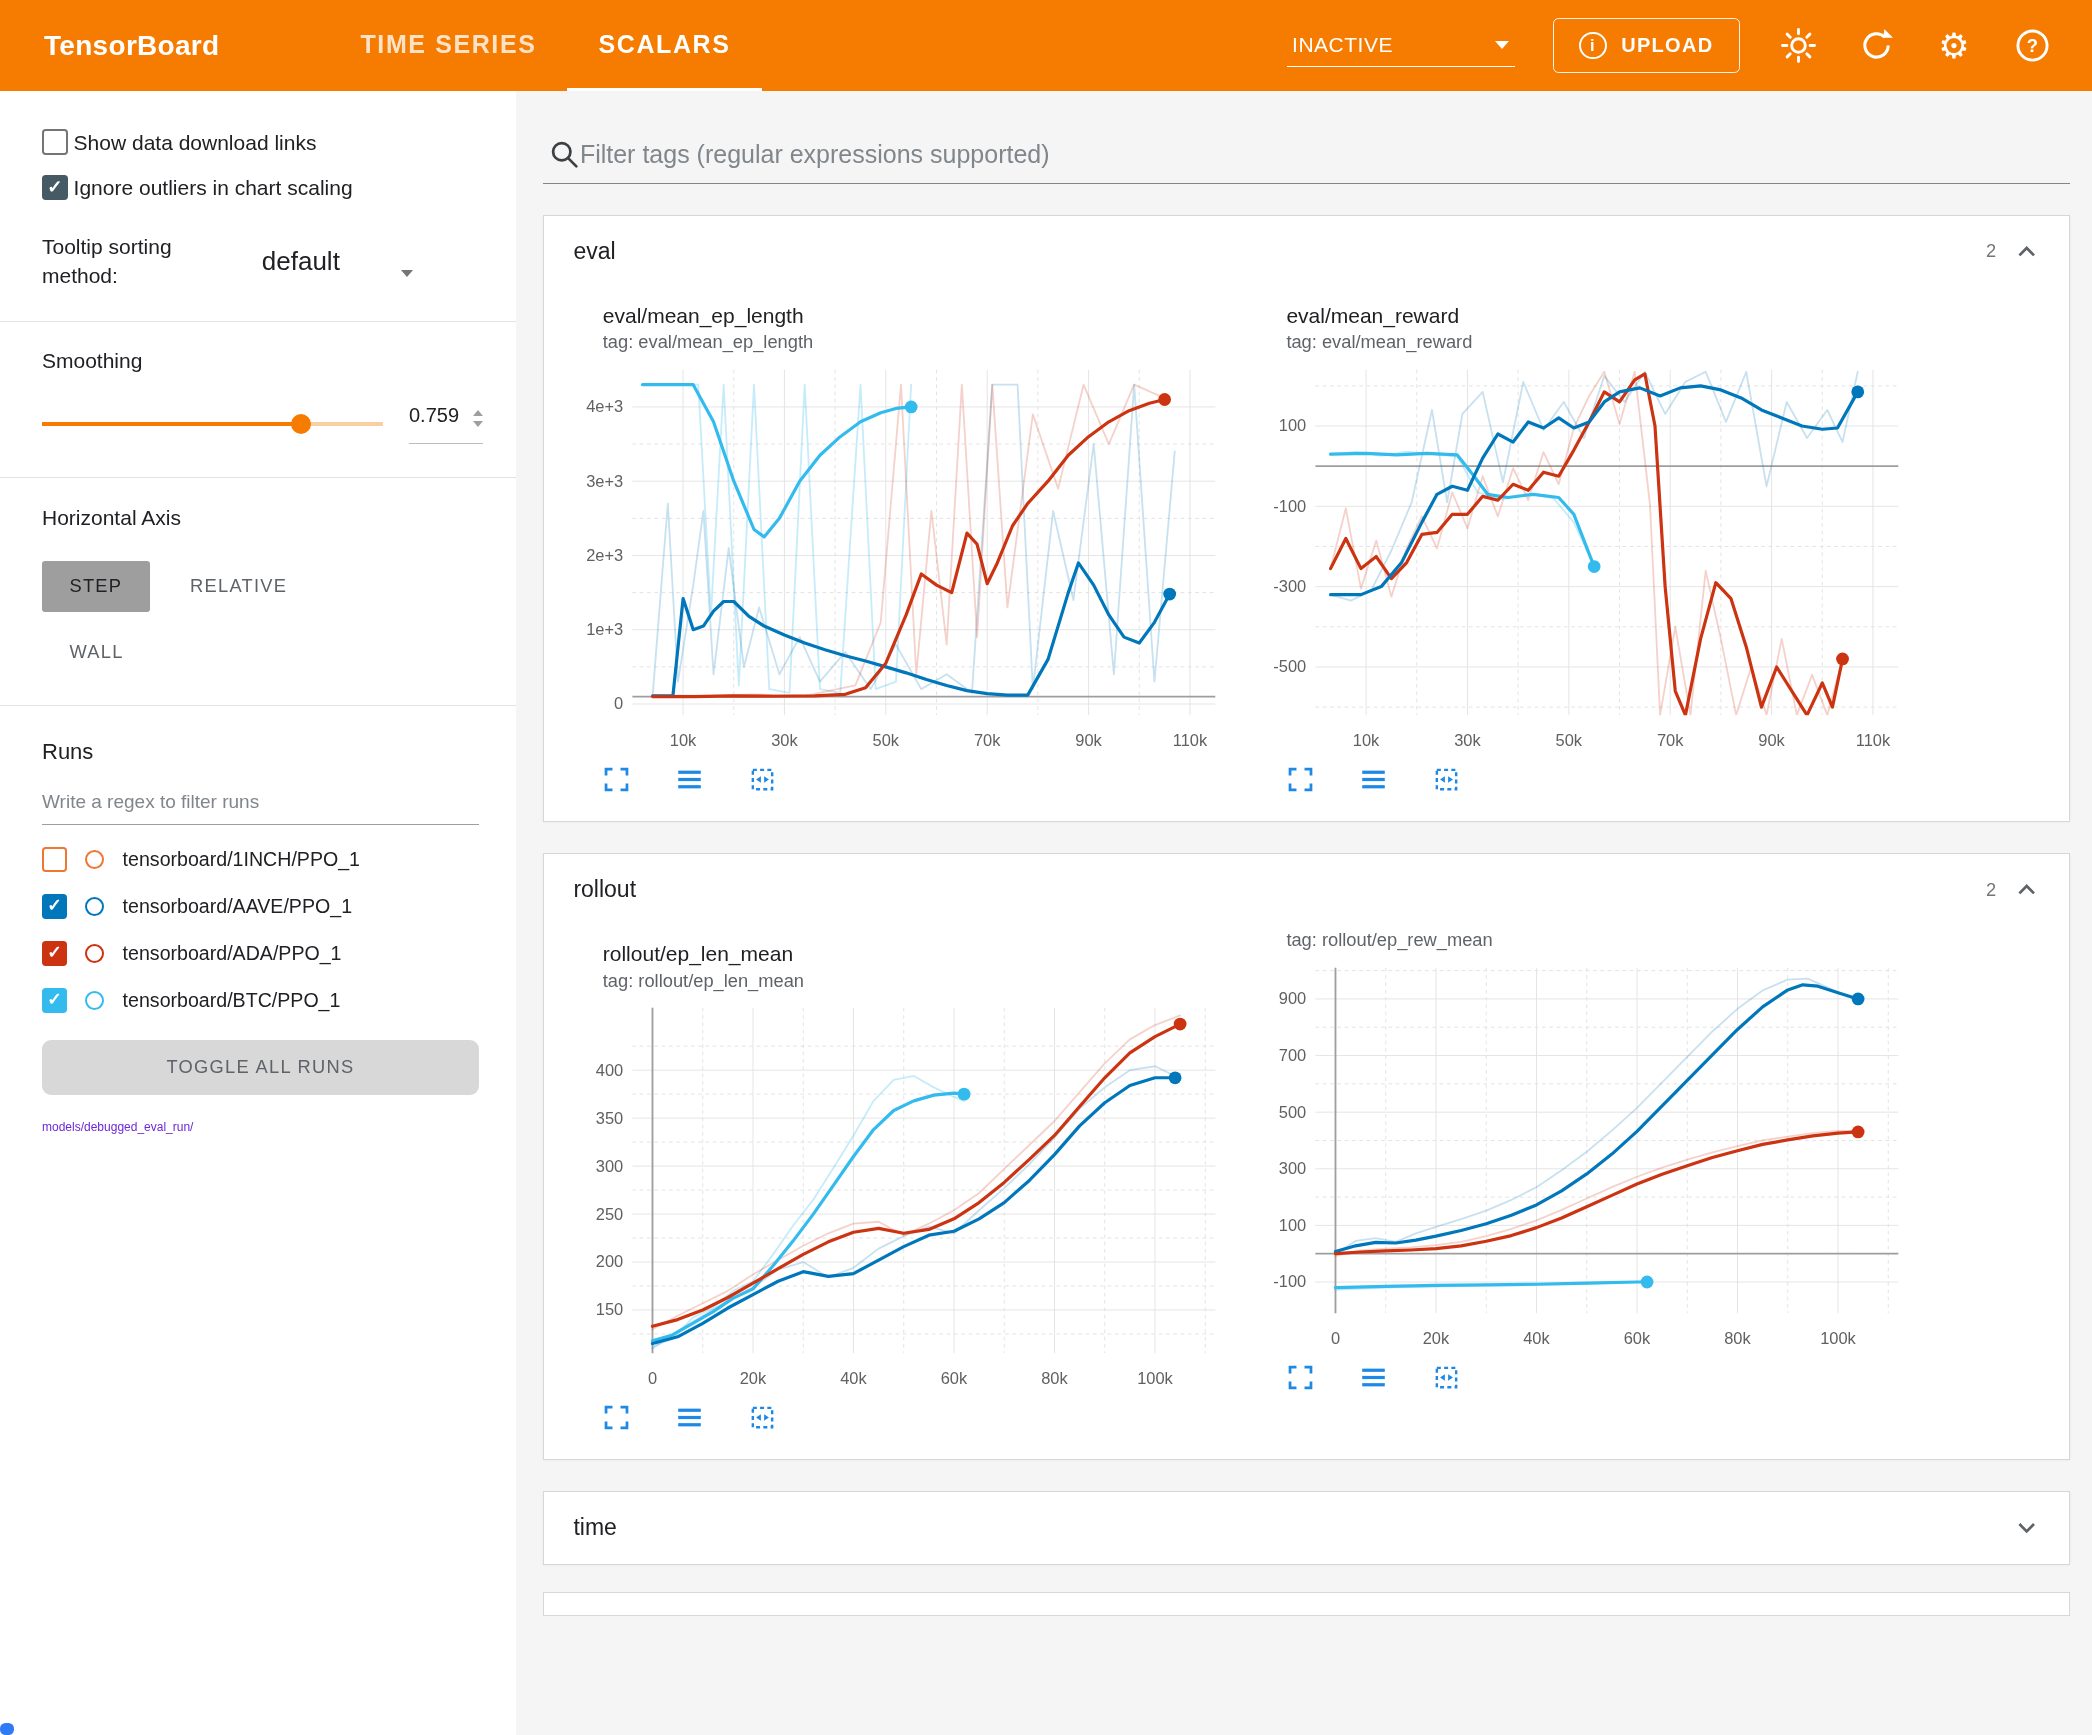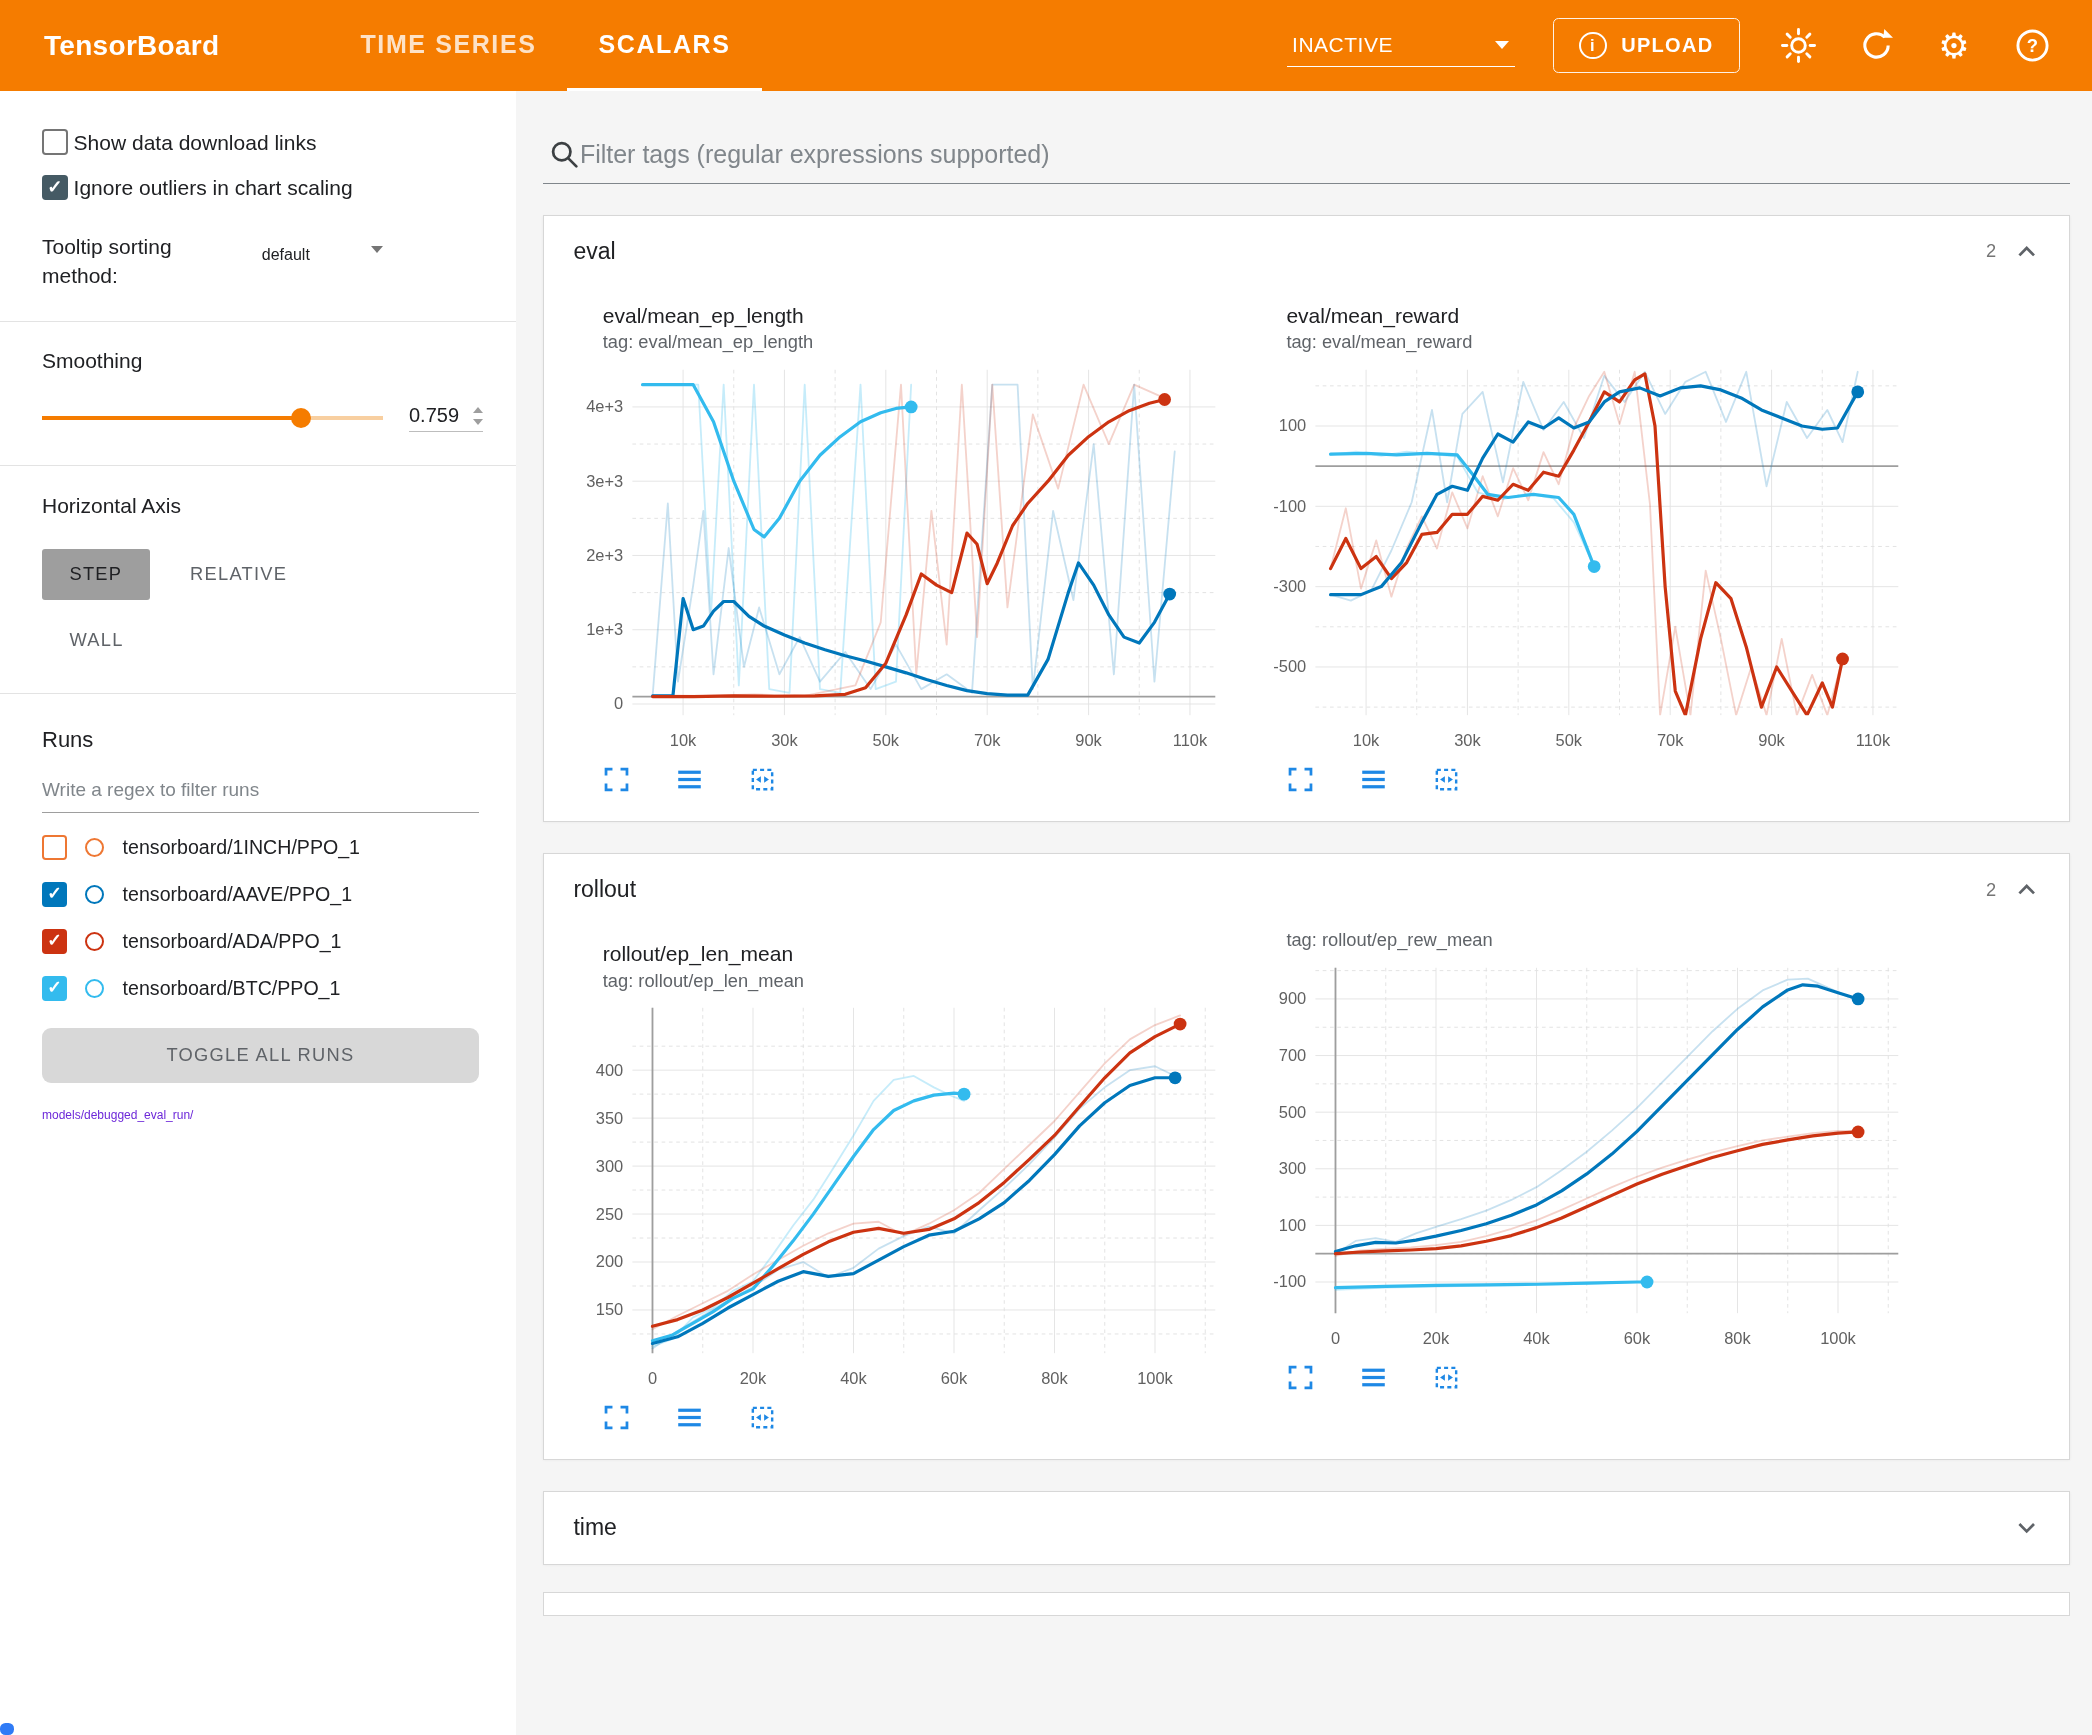--- a/index.html
+++ b/index.html
@@ -29,28 +29,28 @@
 
 
 .cb-row{display:flex;align-items:flex-end;gap:6px;margin:0 37px 20px 42px}
 .cb{width:25.6px;height:25.6px;border:2.7px solid #757575;border-radius:3.7px;display:flex;align-items:center;justify-content:center;cursor:pointer;flex-shrink:0}
 .cb .tick{display:none;color:#fff;font-size:18.3px;font-weight:700;line-height:1}
 .cb.checked{background:#455a64;border-color:#455a64}
 .cb.checked .tick{display:block}
 .cb-label{font-size:21px;color:#202124;white-space:nowrap}
 .tooltip-row{display:flex;align-items:flex-start;gap:31px;margin:33px 37px 31px 42px}
 .tooltip-label{font-size:21px;color:#202124;width:187px;line-height:1.35}
-.select{display:flex;align-items:flex-start;gap:61px;font-size:16px;color:#202124;cursor:pointer;padding:12.8px 1.8px 5.5px}
+.select{display:flex;align-items:flex-end;gap:61px;font-size:26px;color:#202124;cursor:pointer;padding:12.8px 1.8px 5.5px}
 .divider{border-top:0.9px solid #e3e3e3;margin:27.4px 0}
 .side-title{font-size:21px;color:#202124;margin:0 0 31px 42px}
 .smooth-row{display:flex;align-items:center;margin:0 33px 33px 42px;gap:25.6px}
 .slider{position:relative;flex:1;height:3.7px;background:#f8cfa0;cursor:pointer}
 .slider-fill{position:absolute;left:0;top:0;height:3.7px;background:#f57c00}
 .slider-thumb{position:absolute;top:50%;width:20px;height:20px;border-radius:50%;background:#f57c00;transform:translate(-50%,-50%);cursor:pointer}
-.num-box{display:flex;align-items:center;border-bottom:0.9px solid #bdbdbd;padding-bottom:4px}
+.num-box{display:flex;align-items:flex-end;border-bottom:0.9px solid #bdbdbd;padding-bottom:16px}
 .num-box input{width:64px;border:none;outline:none;font-size:20px;color:#202124;background:transparent}
 .spinner{display:flex;flex-direction:column;gap:5.5px;cursor:pointer}
 .spin-up{width:0;height:0;border-left:5.5px solid transparent;border-right:5.5px solid transparent;border-bottom:6.4px solid #9e9e9e}
 .spin-down{width:0;height:0;border-left:5.5px solid transparent;border-right:5.5px solid transparent;border-top:6.4px solid #9e9e9e}
 .axis-buttons{display:flex;flex-wrap:wrap;gap:14.6px 12.8px;margin:0 0 9.1px 42px;width:356px}
 .axis-btn{font-size:18.3px;letter-spacing:1.3px;color:#5f6368;padding:14.6px 27.4px;border-radius:3px;cursor:pointer;background:transparent;border:none}
 .axis-btn.selected{background:#9e9e9e;color:#202124}
 .runs-title{font-size:22px;color:#202124;margin:33px 0 20px 42px}
 .runs-filter{margin:0 37px 12.8px 42px;border-bottom:0.9px solid #9e9e9e;padding:5.5px 0 11px}
 .runs-filter input{border:none;outline:none;font-size:19px;width:100%;background:transparent;color:#202124}

